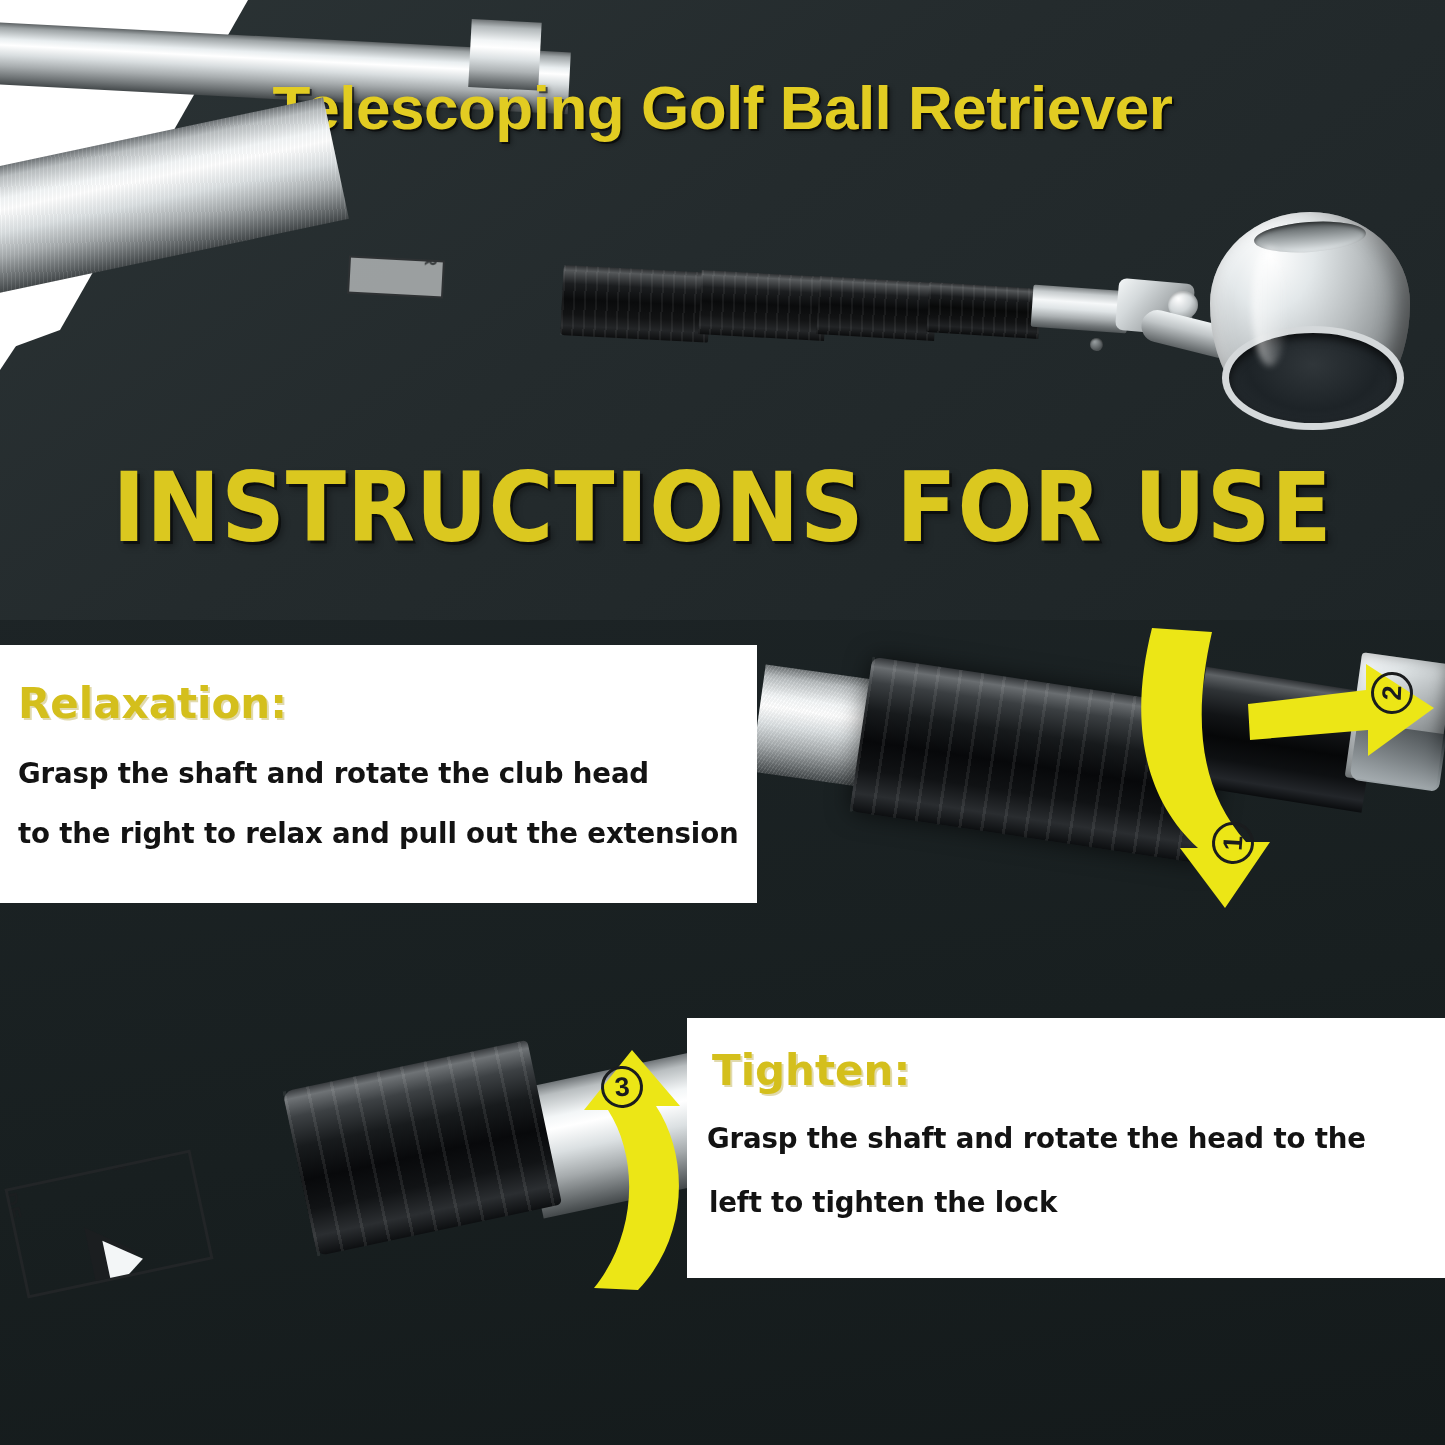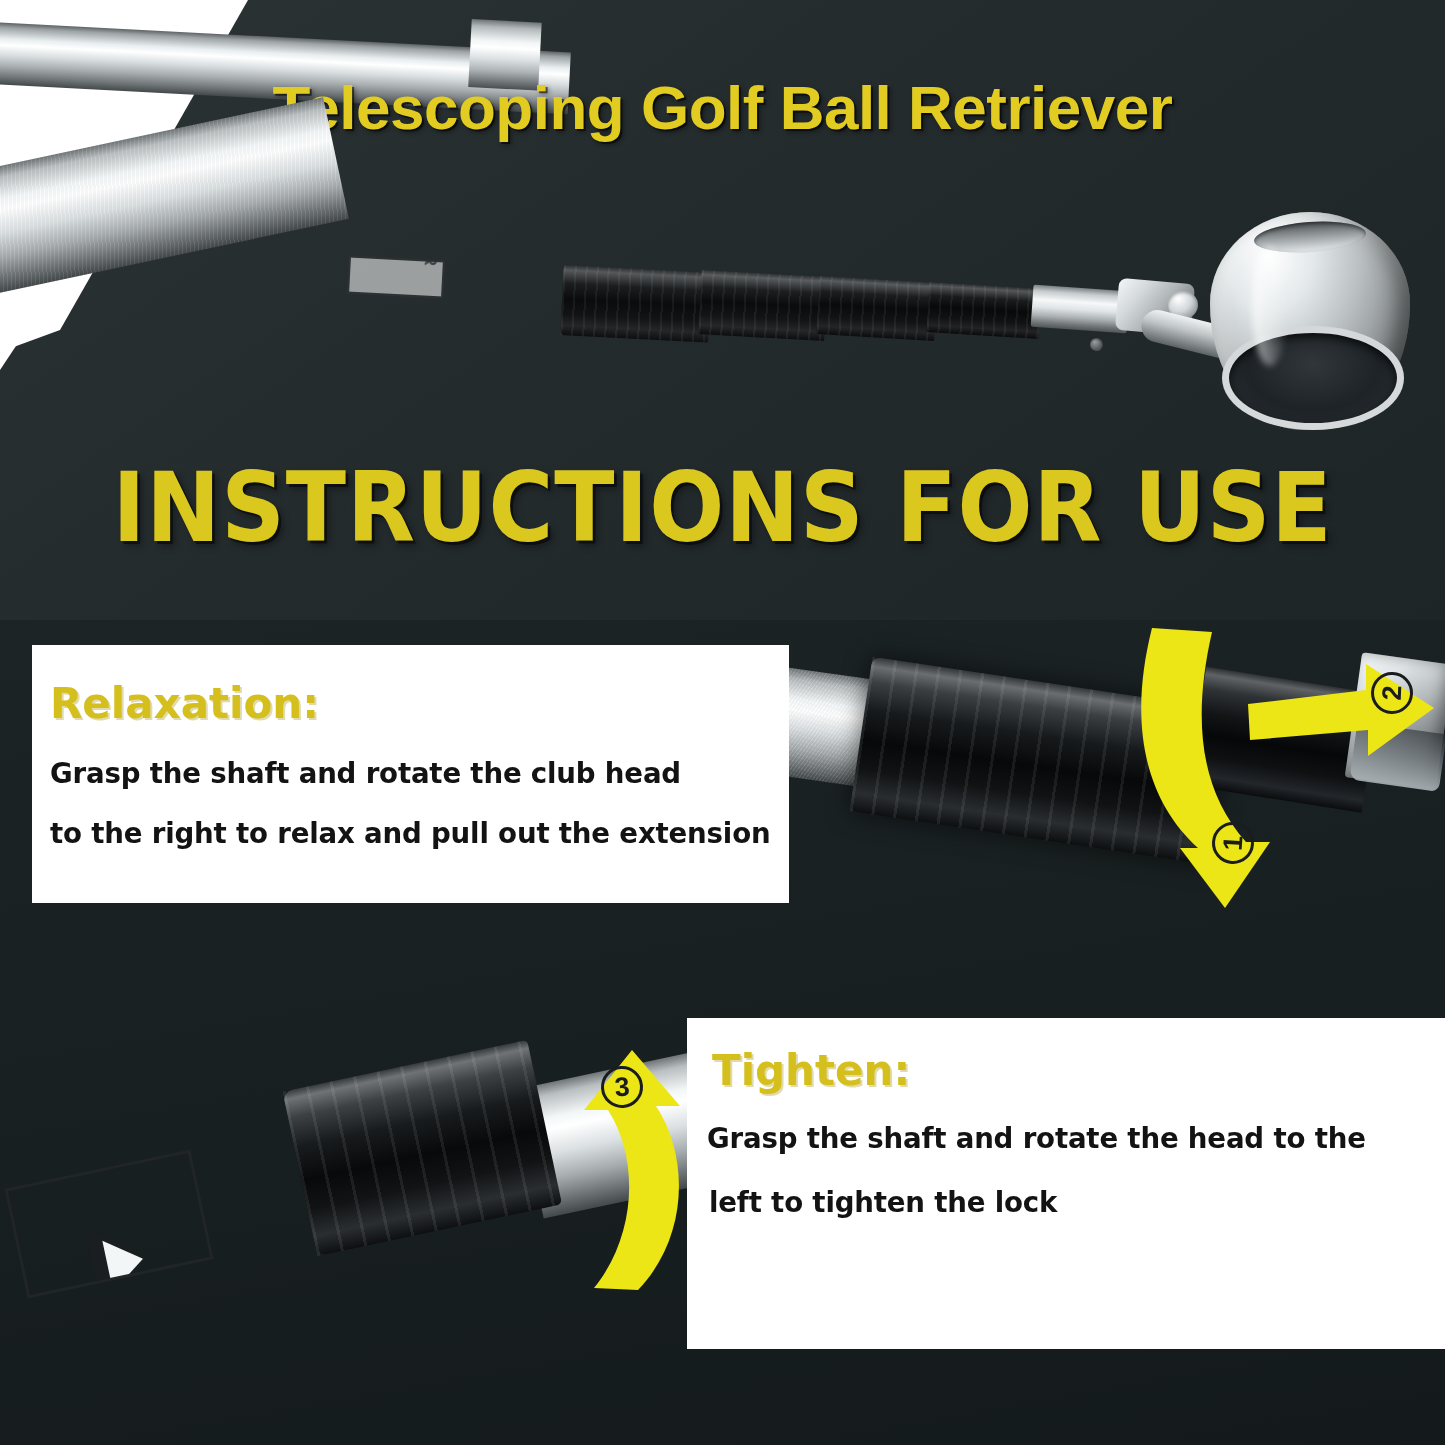--- a/index.html
+++ b/index.html
@@ -63,22 +63,22 @@
     white-space: nowrap;
   }
 
   
   .card {
     position: absolute;
     background: #ffffff;
     padding: 0;
     overflow: hidden;
   }
-  .card-relax { left: 0; top: 645px; width: 757px; height: 258px; margin-left: 32px; }
-  .card-tighten { left: 687px; top: 1018px; width: 758px; height: 331px; padding-left: 36px; }
+  .card-relax { left: 0; top: 645px; width: 757px; height: 258px; }
+  .card-tighten { left: 687px; top: 1018px; width: 758px; height: 260px; padding-left: 36px; }
 
   .card-head {
     font-family: "DejaVu Sans", sans-serif;
     font-size: 42px;
     font-weight: bold;
     color: #d4bf1c;
     text-shadow: 2px 2px 0 rgba(170,150,20,0.35);
     letter-spacing: 0px;
     white-space: nowrap;
   }

